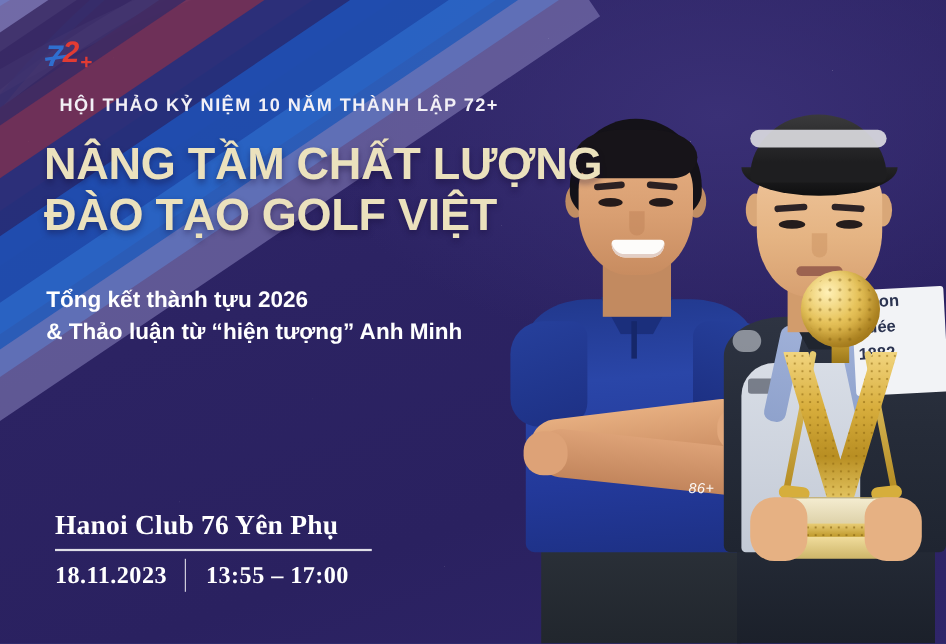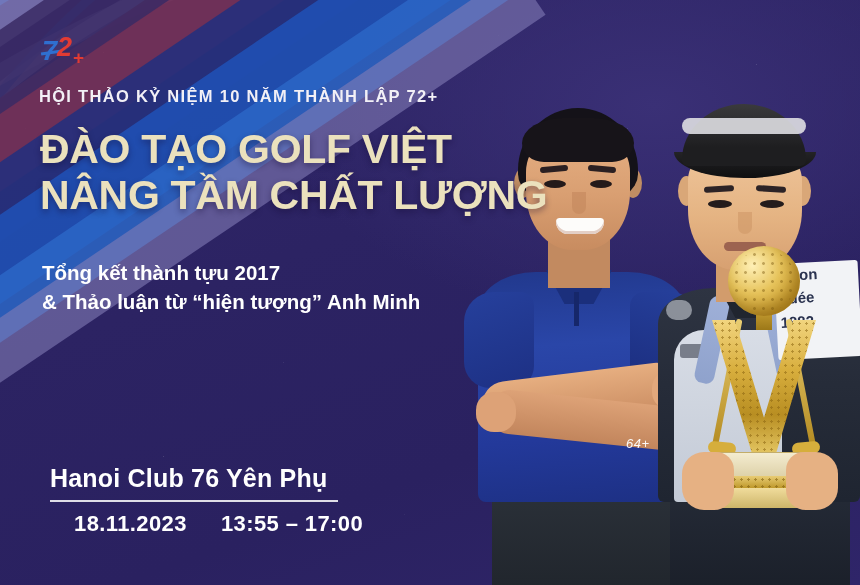--- a/index.html
+++ b/index.html
@@ -168,37 +168,37 @@
   .brand { position:absolute; left:42px; top:36px; display:flex; align-items:center; gap:10px; }
   .brand-mark { position:relative; width:44px; height:30px; }
   .bm7 { position:absolute; left:0; top:2px; font-size:27px; font-weight:700; font-style:italic;
          color:#2f6fd0; line-height:1; letter-spacing:-1px; }
   .bm-strike { position:absolute; left:-1px; top:15px; width:21px; height:3px; background:#2f6fd0; transform:rotate(-8deg); }
   .bm2 { position:absolute; left:15px; top:-2px; font-size:27px; font-weight:700; font-style:italic;
          color:#e23b33; line-height:1; }
   .bmplus { position:absolute; left:31px; top:12px; font-size:19px; font-weight:700; color:#e23b33; line-height:1; }
   .brand-text { color:#ffffff; font-size:23px; font-weight:700; letter-spacing:1.6px; }
 
-  .kicker { position:absolute; left:39px; top:87px; color:#f2f0f6; font-size:16.5px;
+  .kicker { position:absolute; left:54px; top:87px; color:#f2f0f6; font-size:16.5px;
             font-weight:600; letter-spacing:1.3px; white-space:nowrap; }
 
   .headline { position:absolute; left:40px; top:126px; width:470px;
               color:#ebe1bd; font-size:41px; font-weight:800; line-height:1.13;
               letter-spacing:-0.3px; text-shadow:0 3px 6px rgba(20,10,50,.42); }
   .headline .hl { display:block; white-space:nowrap; }
 
   .subtext { position:absolute; left:42px; top:258px; color:#ffffff; font-size:20.5px;
              font-weight:600; line-height:1.42; }
   .subtext span { display:block; white-space:nowrap; }
 
-  .venue-block { position:absolute; left:50px; top:464px; width:290px; }
+  .venue-block { position:absolute; left:50px; top:464px; width:290px;font-family:Liberation Serif, serif; }
   .venue { color:#ffffff; font-size:25px; font-weight:700; letter-spacing:.2px; white-space:nowrap; }
   .rule { margin-top:7px; height:1.5px; width:288px; background:rgba(255,255,255,.85); }
   .when { display:flex; align-items:center; margin-top:7px; }
-  .when .d { color:#ffffff; font-size:22px; font-weight:700; letter-spacing:.4px;margin-left:24px; }
+  .when .d { color:#ffffff; font-size:22px; font-weight:700; letter-spacing:.4px; }
   .when .sep { width:1.5px; height:30px; background:rgba(255,255,255,.85); margin:0 18px 0 16px; }
   .when .t { color:#ffffff; font-size:22px; font-weight:700; letter-spacing:.4px; white-space:nowrap; }
 </style>
 </head>
 <body>
 
 <div id="poster">
 
   <div class="bg-base"></div>
   <div class="stars"></div>
@@ -229,21 +229,21 @@
       <div class="m-torso"></div>
       <div class="m-sleeve-l"></div>
       <div class="m-sleeve-r"></div>
       <div class="m-collar"></div>
       <div class="m-plack"></div>
       <div class="m-neck"></div>
       <div class="m-arm-a"></div>
       <div class="m-arm-b"></div>
       <div class="m-hand-l"></div>
       <div class="m-hand-r"></div>
-      <div class="m-logo">64+</div>
+      <div class="m-logo">86+</div>
       <div class="m-ear-l"></div>
       <div class="m-ear-r"></div>
       <div class="m-hair"></div>
       <div class="m-face"></div>
       <div class="m-fringe"></div>
       <div class="m-brow-l"></div>
       <div class="m-brow-r"></div>
       <div class="m-eye-l"></div>
       <div class="m-eye-r"></div>
       <div class="m-nose"></div>
@@ -303,26 +303,26 @@
         <span class="bm7">7</span>
         <span class="bm-strike"></span>
         <span class="bm2">2</span>
         <span class="bmplus">+</span>
       </div>
     </div>
 
     <div class="kicker">HỘI THẢO KỶ NIỆM 10 NĂM THÀNH LẬP 72+</div>
 
     <div class="headline">
+      <span class="hl">NÂNG TẦM CHẤT LƯỢNG</span>
       <span class="hl">ĐÀO TẠO GOLF VIỆT</span>
-      <span class="hl">NÂNG TẦM CHẤT LƯỢNG</span>
     </div>
 
     <div class="subtext">
-      <span>Tổng kết thành tựu 2017</span>
+      <span>Tổng kết thành tựu 2026</span>
       <span>&amp; Thảo luận từ “hiện tượng” Anh Minh</span>
     </div>
 
     <div class="venue-block">
       <div class="venue">Hanoi Club 76 Yên Phụ</div>
       <div class="rule"></div>
       <div class="when">
         <span class="d">18.11.2023</span>
         <span class="sep"></span>
         <span class="t">13:55 – 17:00</span>

